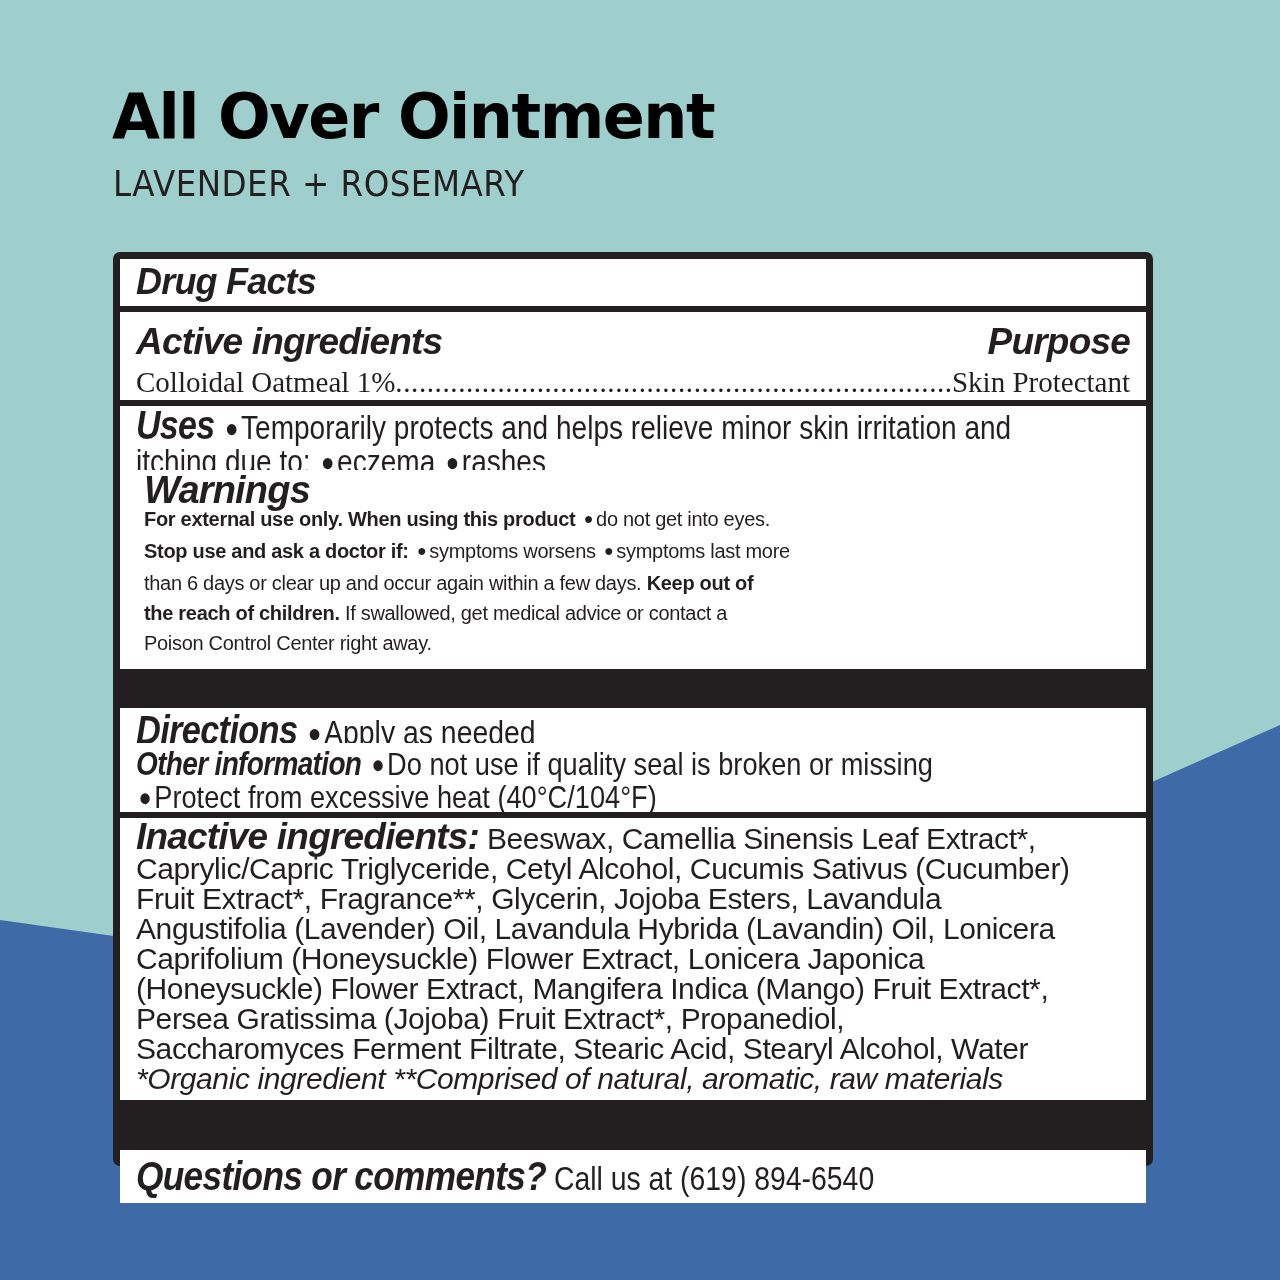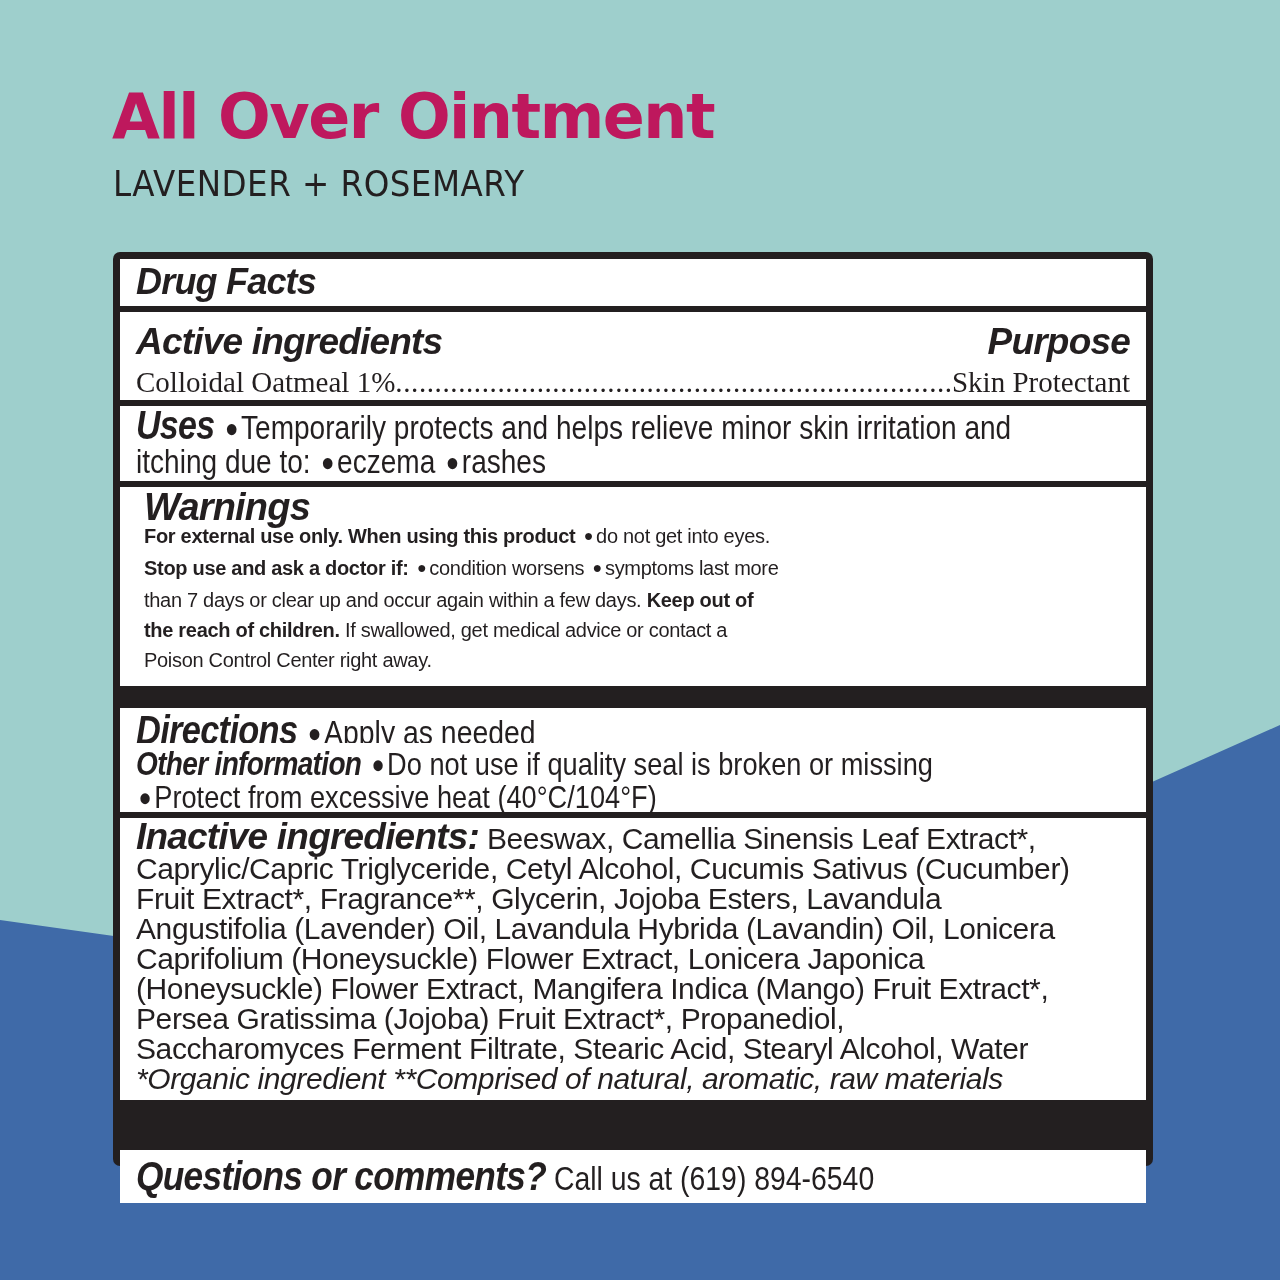--- a/index.html
+++ b/index.html
@@ -10,21 +10,21 @@
     color: #231f20;
   }
   .bg-blue {
     position: absolute; left: 0; top: 0; width: 1280px; height: 1280px;
     background: #3f6aa8;
     clip-path: polygon(0px 920px, 640px 1010px, 1280px 725px, 1280px 1280px, 0px 1280px);
   }
   .title {
     position: absolute; left: 112px; top: 86px; margin: 0;
     font-family: "DejaVu Sans", sans-serif; font-weight: bold;
-    font-size: 62px; letter-spacing: -1.5px; color: #be185d; line-height: 1;
+    font-size: 62px; letter-spacing: -1.5px; color: #000000; line-height: 1;
   }
   .subtitle {
     position: absolute; left: 113px; top: 167px; margin: 0;
     font-family: "DejaVu Sans", sans-serif; font-weight: normal;
     font-size: 35px; letter-spacing: 0.5px; color: #231f20; line-height: 1;
     transform: scaleX(0.93); transform-origin: left top;
   }
   .panel {
     position: absolute; left: 113px; top: 252px; width: 1040px; height: 914px;
     background: #231f20; border-radius: 7px; box-sizing: border-box;
@@ -44,21 +44,21 @@
   #s-title .hdr { font-size: 36px; line-height: 46px; }
   #s-active { top: 60px; height: 88px; }
   #s-active .row1 { display: flex; justify-content: space-between; font-size: 37px; line-height: 44px; margin-top: 8px; }
   #s-active .row2 { font-size: 29px; line-height: 36px; display: flex; font-family: Liberation Serif, serif; }
   #s-active .row2 .ing { white-space: nowrap; }
   #s-active .row2 .leader { flex: 1; overflow: hidden; white-space: nowrap; letter-spacing: 0.6px; }
   #s-active .row2 .pur { white-space: nowrap; }
   #s-uses { top: 154px; height: 75px; }
   #s-uses .cond { transform: scaleX(0.85); font-size: 33px; line-height: 31px; margin-top: 4px; }
   #s-uses .hdr { font-size: 40px; }
-  #s-warn { top: 235px; height: 199px; padding-left: 24px; }
+  #s-warn { top: 218px; height: 199px; padding-left: 24px; }
   #s-warn .hdr { font-size: 38px; line-height: 40px; display: block; margin-top: 0; }
   #s-warn .body { font-size: 20px; line-height: 30px; letter-spacing: -0.3px; margin-top: -6px; }
   #s-dir { top: 456px; height: 45px; }
   #s-dir .cond { transform: scaleX(0.86); font-size: 33px; line-height: 44px; }
   #s-dir .hdr { font-size: 40px; }
   #s-other { top: 491px; height: 69px; }
   #s-other .cond { transform: scaleX(0.85); font-size: 32px; line-height: 31px; margin-top: 5px; }
   #s-other .hdr { font-size: 33px; }
   #s-inactive { top: 566px; height: 282px; }
   #s-inactive .body { font-size: 30px; line-height: 30px; letter-spacing: -0.4px; margin-top: 4px; }
@@ -111,25 +111,25 @@
   <div class="sec" id="s-warn">
     <span class="hdr">Warnings</span>
     <div class="body">
       <span class="line">
         <span class="b">For external use only.</span>
         <span class="b">When using this product</span>
         <span class="dot">●</span><span>do not get into eyes.</span>
       </span>
       <span class="line">
         <span class="b">Stop use and ask a doctor if:</span>
-        <span class="dot">●</span><span>condition worsens</span>
+        <span class="dot">●</span><span>symptoms worsens</span>
         <span class="dot">●</span><span>symptoms last more</span>
       </span>
       <span class="line">
-        <span>than 7 days or clear up and occur again within a few days.</span>
+        <span>than 6 days or clear up and occur again within a few days.</span>
         <span class="b">Keep out of</span>
       </span>
       <span class="line">
         <span class="b">the reach of children.</span>
         <span>If swallowed, get medical advice or contact a</span>
       </span>
       <span class="line">
         <span>Poison Control Center right away.</span>
       </span>
     </div>

